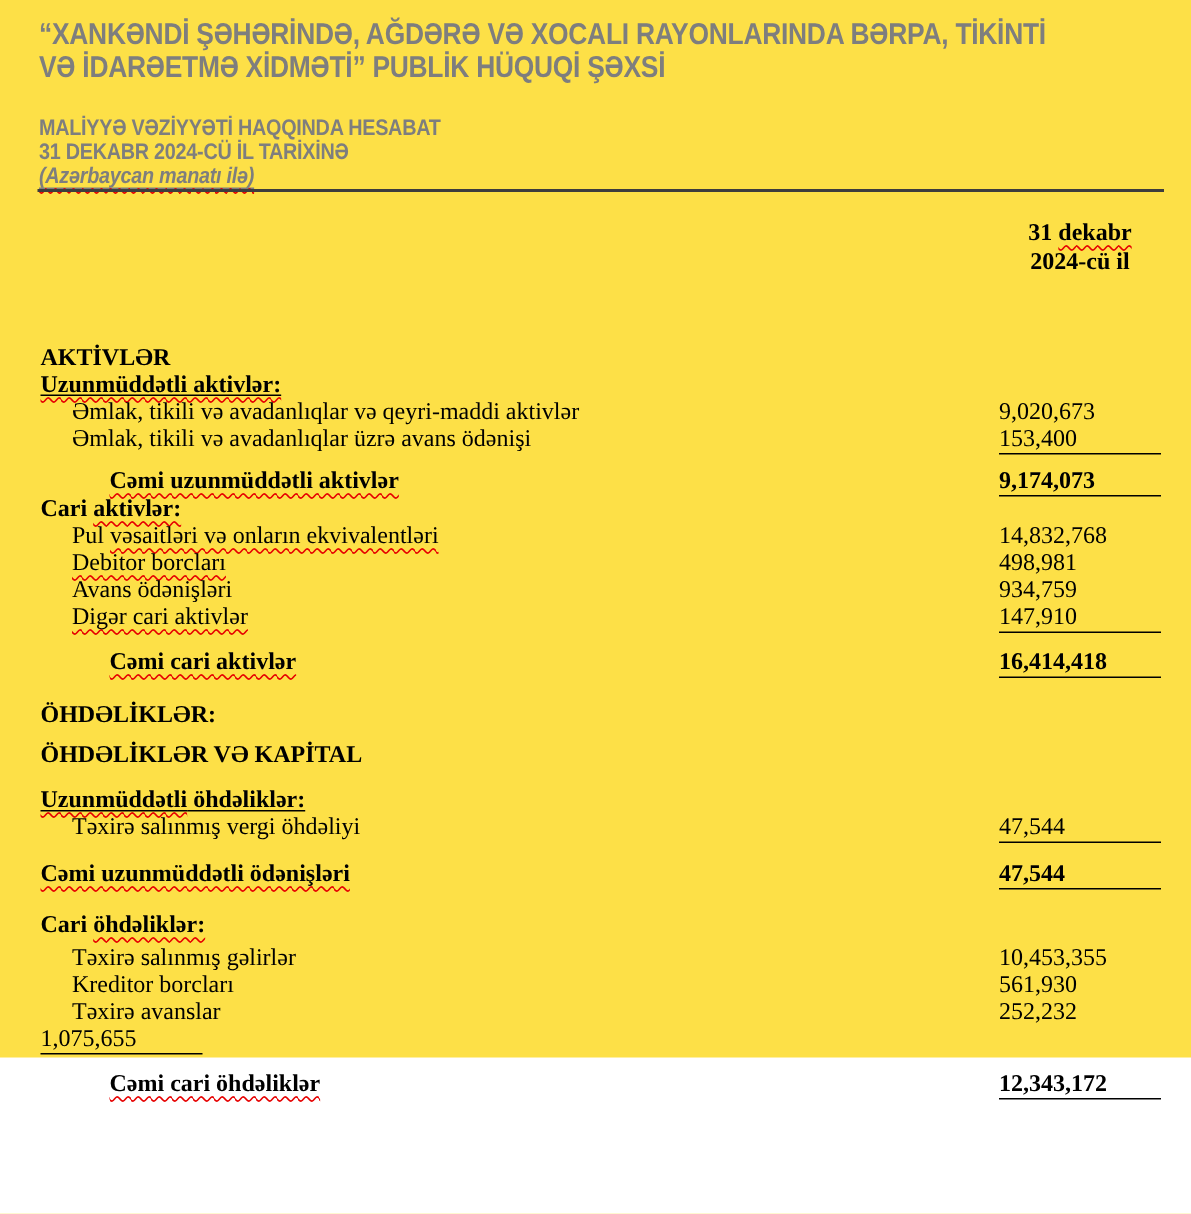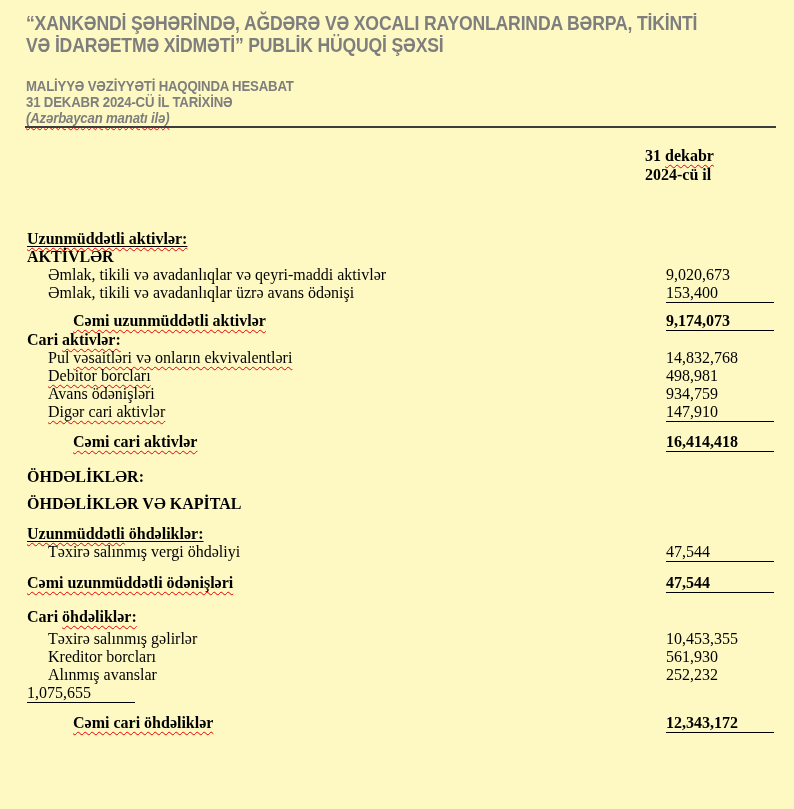--- a/index.html
+++ b/index.html
@@ -1,20 +1,20 @@
 <!DOCTYPE html>
 <html><head>
 <meta charset="utf-8">
 <style>
   html,body{margin:0;padding:0;background:#ffffff;}
   body{
     width:794px;height:809px;overflow:hidden;position:relative;
     font-family:"Liberation Serif","DejaVu Serif",serif;color:#000;
   }
-  .page{position:relative;width:794px;height:809px;background:#fef9c3;}
+  .page{position:relative;width:794px;height:705px;background:#fde047;}
 
   
   .doc-header{
     position:absolute;left:26px;top:12px;
     color:#7e7e7e;
     font-family:"Liberation Sans","DejaVu Sans",sans-serif;
     font-weight:bold;
   }
   .org-title{font-size:20px;line-height:22px;letter-spacing:-0.2px;
     transform:scaleX(0.88);transform-origin:0 0;white-space:nowrap;}
@@ -22,21 +22,21 @@
     transform:scaleX(0.88);transform-origin:0 0;white-space:nowrap;}
   .currency-note{font-style:italic;font-weight:bold;}
   .u-gray{text-decoration:underline;text-decoration-color:#7e7e7e;
     text-decoration-thickness:1px;text-underline-offset:3px;}
 
   .rule{position:absolute;left:25px;right:18px;top:126px;border-top:2px solid #3d3d3d;}
 
   
   .col-header{
     position:absolute;top:146px;left:645px;width:150px;
-    text-align:left;font-weight:bold;font-size:16px;line-height:19px;
+    text-align:center;font-weight:bold;font-size:16px;line-height:19px;
   }
 
   
   .table{position:absolute;left:27px;top:230px;width:747px;}
   .row{display:flex;align-items:flex-start;line-height:18px;font-size:16px;}
   .lbl{flex:1;}
   .val{width:108px;text-align:left;white-space:nowrap;}
   .line{border-bottom:1.5px solid #000;padding-bottom:0px;}
   .dline{border-bottom:4px double #000;}
   .b{font-weight:bold;}
@@ -73,25 +73,25 @@
   <div class="rule"></div>
 
   <div class="col-header">
     <div><span>31 </span><span class="wavy">dekabr</span></div>
     <div>2024-cü il</div>
   </div>
 
   <div class="table">
 
     <div class="row">
-      <div class="lbl b"><span class="u"><span class="wavy">Uzunmüddətli aktivlər:</span></span></div>
+      <div class="lbl b">AKTİVLƏR</div>
     </div>
 
     <div class="row">
-      <div class="lbl b">AKTİVLƏR</div>
+      <div class="lbl b"><span class="u"><span class="wavy">Uzunmüddətli aktivlər:</span></span></div>
     </div>
 
     <div class="row">
       <div class="lbl i1">Əmlak, tikili və avadanlıqlar və qeyri-maddi aktivlər</div>
       <div class="val">9,020,673</div>
     </div>
 
     <div class="row">
       <div class="lbl i1">Əmlak, tikili və avadanlıqlar üzrə avans ödənişi</div>
       <div class="val line">153,400</div>
@@ -162,21 +162,21 @@
       <div class="lbl i1">Təxirə salınmış gəlirlər</div>
       <div class="val">10,453,355</div>
     </div>
 
     <div class="row">
       <div class="lbl i1">Kreditor borcları</div>
       <div class="val">561,930</div>
     </div>
 
     <div class="row">
-      <div class="lbl i1">Alınmış avanslar</div>
+      <div class="lbl i1">Təxirə avanslar</div>
       <div class="val">252,232</div>
     </div>
 
     <div class="row">
       <div class="val line">1,075,655</div>
     </div>
 
     <div class="row mt11">
       <div class="lbl i2 b"><span class="wavy">Cəmi cari öhdəliklər</span></div>
       <div class="val b line">12,343,172</div>

